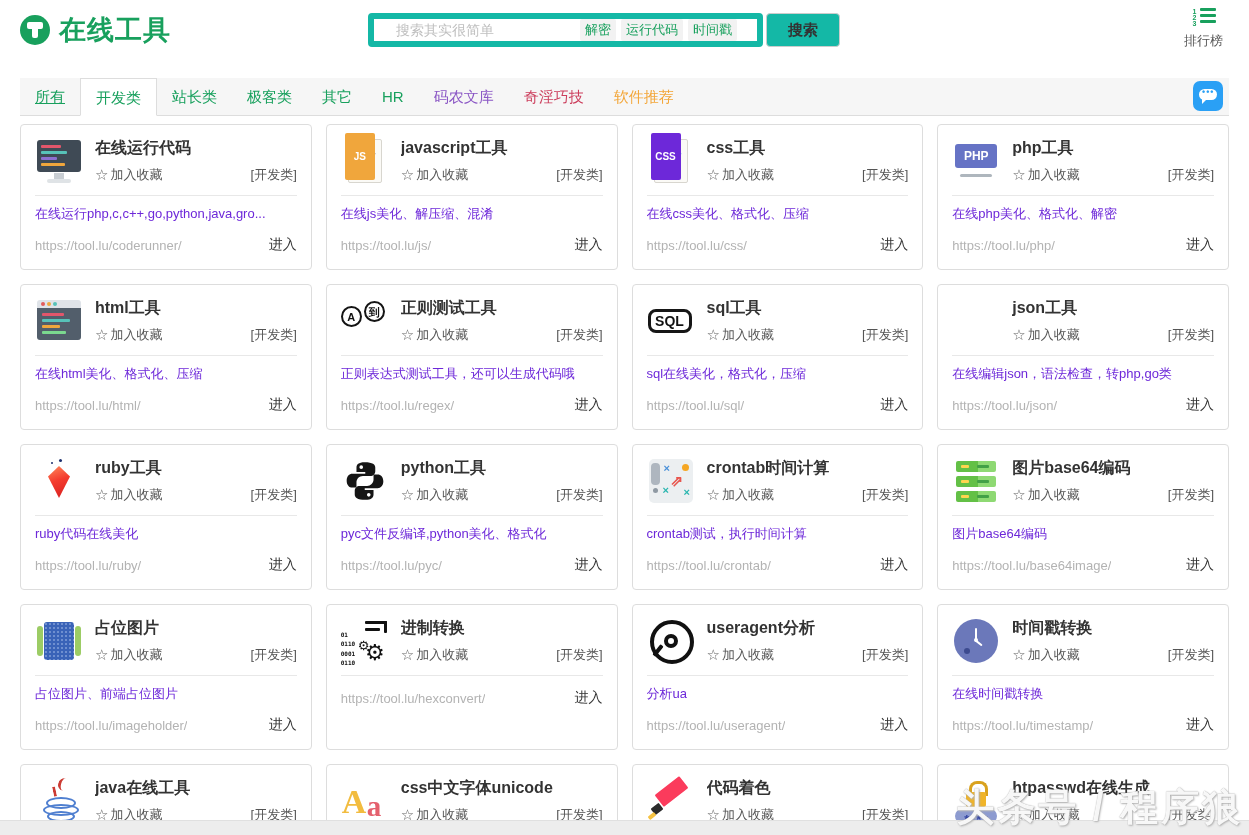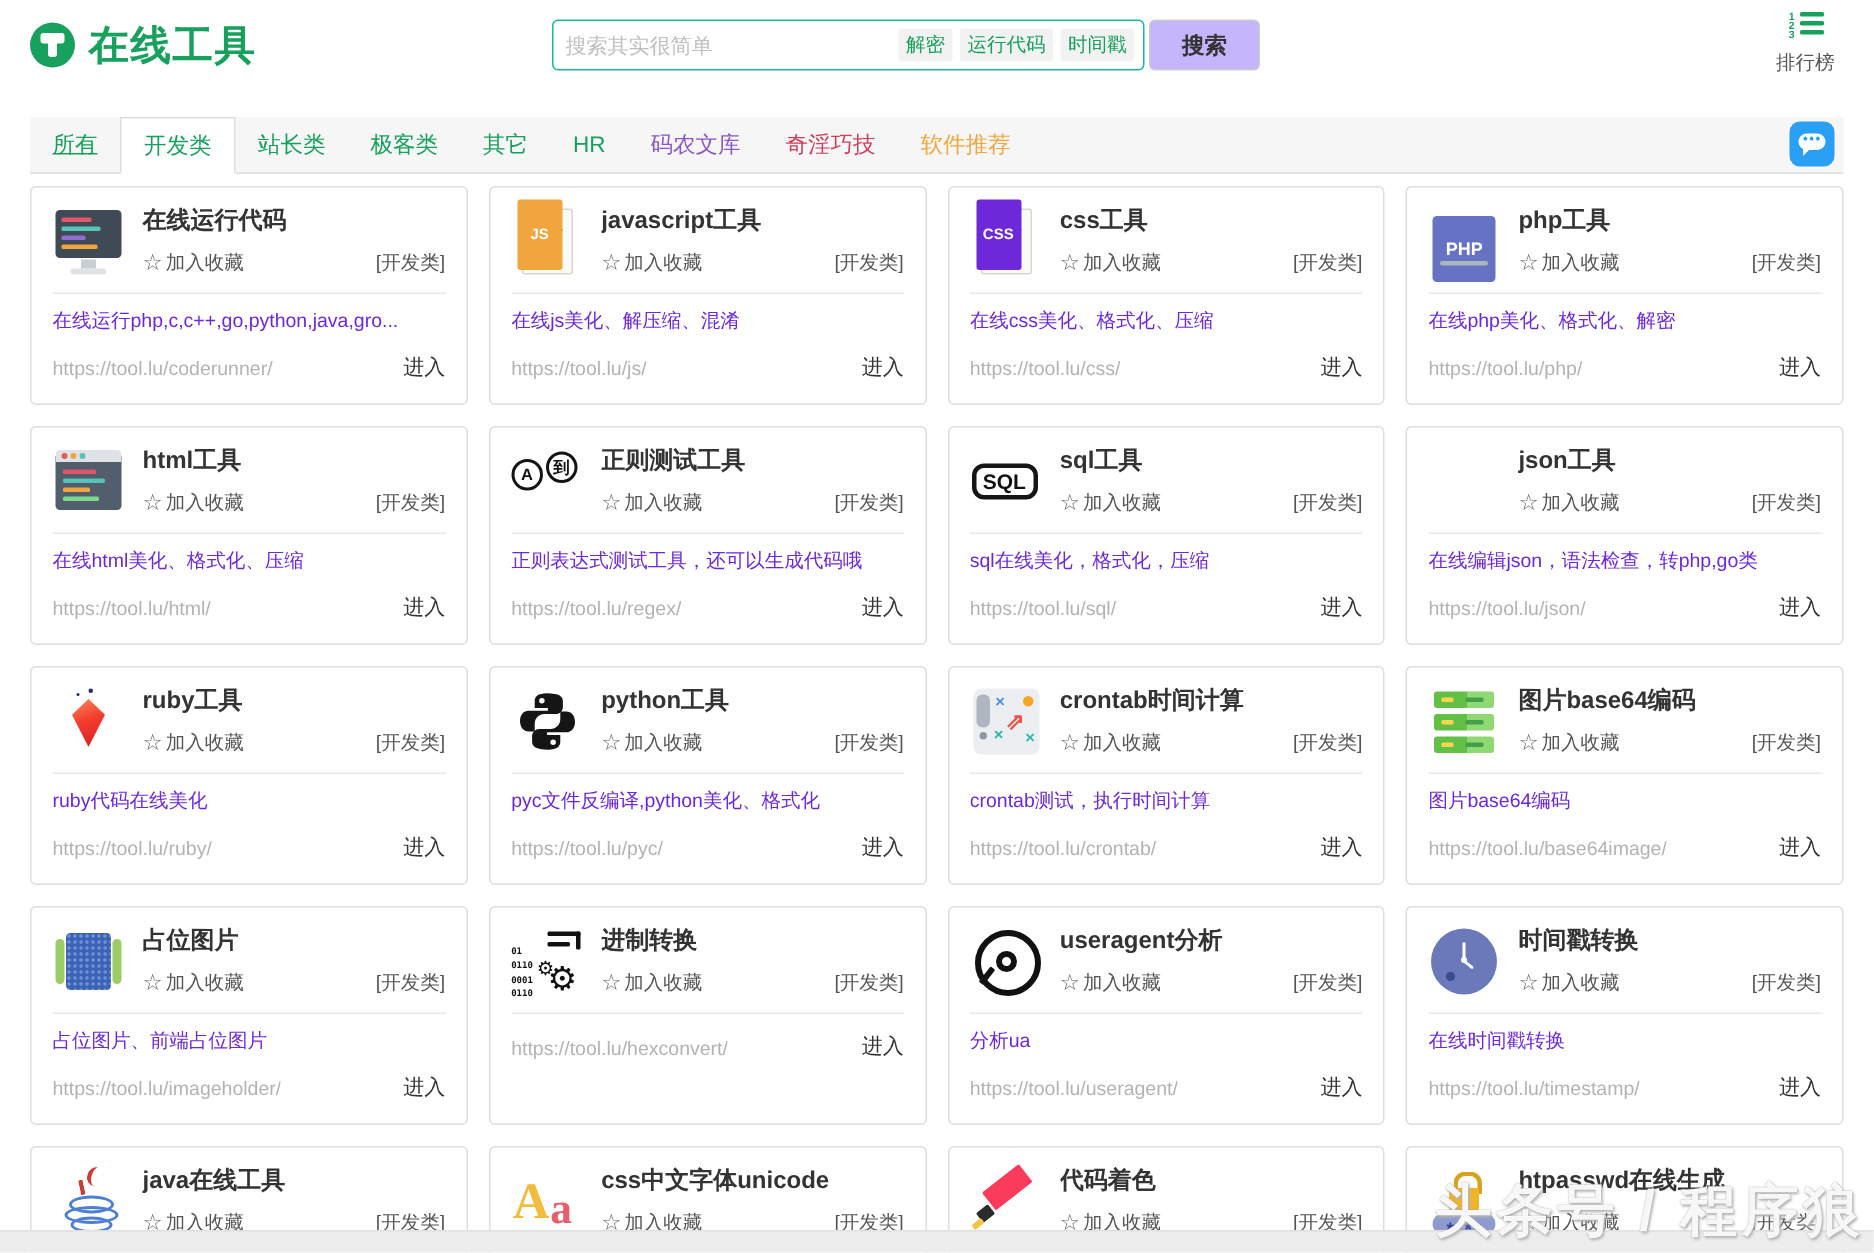--- a/index.html
+++ b/index.html
@@ -7,27 +7,27 @@
   a{cursor:pointer;}
   
   .header{position:relative;height:78px;}
   .logo{position:absolute;left:20px;top:12px;display:flex;align-items:center;gap:9px;}
   .logo-badge{width:30px;height:30px;border-radius:50%;background:#18a05d;position:relative;}
   .logo-badge i{position:absolute;background:#fff;border-radius:2px;}
   .logo-badge .h1b{left:7px;top:7px;width:16px;height:7px;}
   .logo-badge .h2b{left:12px;top:9px;width:6px;height:14px;}
   .site-title{font-size:27px;font-weight:600;color:#18a05d;letter-spacing:1px;}
   .search-wrap{position:absolute;left:368px;top:13px;display:flex;align-items:stretch;}
-  .search-box{display:flex;align-items:center;width:395px;height:34px;border:1px solid #14b8a6;
-    border-radius:4px;background:#fff;padding:0 6px;box-sizing:border-box;}
+  .search-box{display:flex;align-items:center;width:395px;height:34px;border:6px solid #14b8a6;
+    border-radius:4px;background:#fff;padding:0 20px;box-sizing:border-box;}
   .search-box input{flex:1;border:none;outline:none;font-size:14px;color:#333;min-width:40px;background:transparent;}
   .search-box input::placeholder{color:#bfbfbf;}
   .qlink{margin-left:5px;background:#f2f2f2;color:#18a05d;font-size:13px;padding:2px 5px;border-radius:2px;
     text-decoration:none;white-space:nowrap;}
-  .search-btn{margin-left:3px;width:74px;height:34px;background:#c4b5fd;border:1px solid #ccc;border-radius:4px;
+  .search-btn{margin-left:3px;width:74px;height:34px;background:#14b8a6;border:1px solid #ccc;border-radius:4px;
     font-size:15px;font-weight:600;color:#333;cursor:pointer;}
   .ranking{position:absolute;right:26px;top:8px;text-align:center;cursor:pointer;}
   .rank-icon{display:inline-block;width:24px;height:18px;position:relative;}
   .rank-icon i{position:absolute;left:8px;width:16px;height:3px;background:#18a05d;border-radius:1px;}
   .rank-icon u{position:absolute;left:1px;font:bold 7px/1 "Liberation Sans",sans-serif;color:#18a05d;text-decoration:none;}
   .ranking-label{font-size:13px;color:#555;margin-top:2px;}
   
   .tabbar{position:relative;margin:0 20px;background:#f6f6f6;border-bottom:1px solid #ddd;height:37px;
     display:flex;align-items:stretch;}
   .tab{display:block;padding:0 15px;line-height:37px;font-size:15px;text-decoration:none;}
@@ -55,21 +55,21 @@
   
   .ticon{width:48px;height:48px;position:relative;flex:none;}
   .ticon i,.ticon b{position:absolute;display:block;}
   .ticon i{height:3px;border-radius:1px;}
   .ticon s{position:absolute;text-decoration:none;line-height:1;}
   .scr{position:absolute;left:2px;top:3px;right:2px;height:32px;background:#3f4a55;border-radius:3px;}
   .pg{position:absolute;left:7px;top:2px;right:7px;bottom:2px;background:#fbfaf6;border:1px solid #d8d6cf;border-radius:2px;}
   .sym{position:absolute;top:9px;left:0;right:0;text-align:center;font:600 13px "DejaVu Sans Mono",monospace;color:#9aa0a6;}
   .band{position:absolute;left:4px;bottom:5px;min-width:22px;padding:18px 4px;border-radius:2px;color:#fff;
     font:bold 10px "Liberation Sans",sans-serif;text-align:center;}
-  .scr2{position:absolute;left:3px;top:7px;right:3px;height:44px;background:#6673c5;border-radius:3px;color:#fff;
+  .scr2{position:absolute;left:3px;top:7px;right:3px;height:24px;background:#6673c5;border-radius:3px;color:#fff;
     font:bold 12px "Liberation Sans",sans-serif;display:flex;align-items:center;justify-content:center;}
   .ed{position:absolute;left:2px;top:3px;right:2px;bottom:5px;background:#525e6b;border-radius:3px;border-top:8px solid #dfe3e8;}
   .bub{position:absolute;width:21px;height:21px;border:2px solid #141414;border-radius:50%;background:#fff;
     font:bold 11px/18px "Liberation Sans",sans-serif;text-align:center;color:#111;box-sizing:border-box;}
   .sqlbox{position:absolute;left:1px;top:12px;width:44px;height:24px;border:3px solid #161616;border-radius:8px;
     background:#fff;font:bold 14px/19px "Liberation Sans",sans-serif;text-align:center;color:#111;box-sizing:border-box;}
   .gem{position:absolute;left:13px;top:9px;width:22px;height:32px;
     background:linear-gradient(160deg,#ff8a5c 0%,#f43b2e 45%,#d61f1f 100%);
     clip-path:polygon(50% 0,100% 33%,50% 100%,0 33%);}
   .cronbg{position:absolute;left:2px;top:2px;right:2px;bottom:2px;background:#eceff1;border-radius:5px;}

